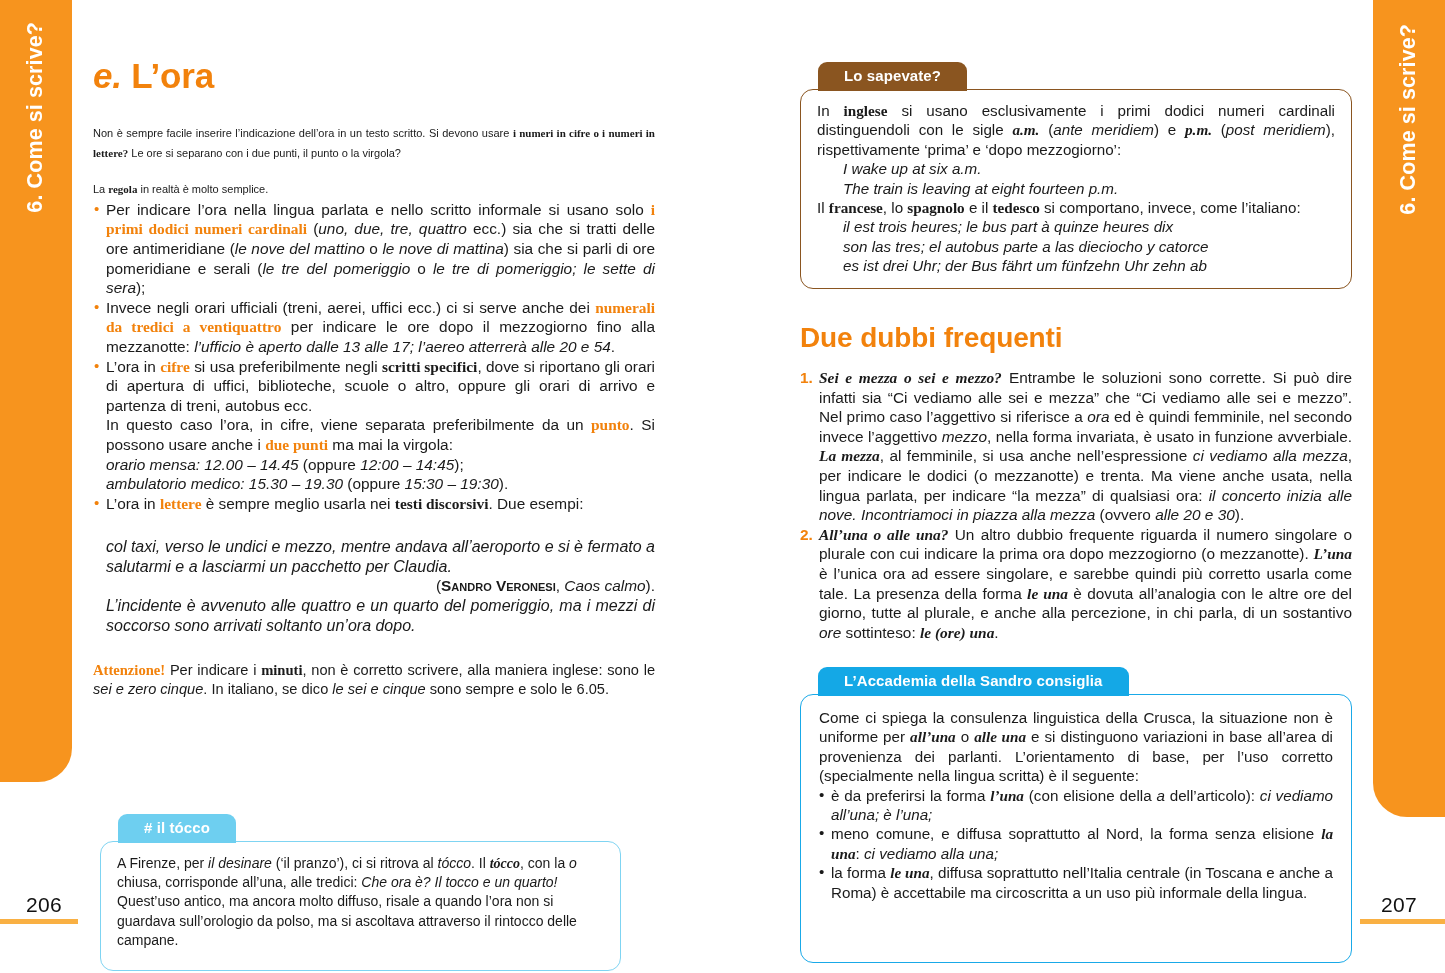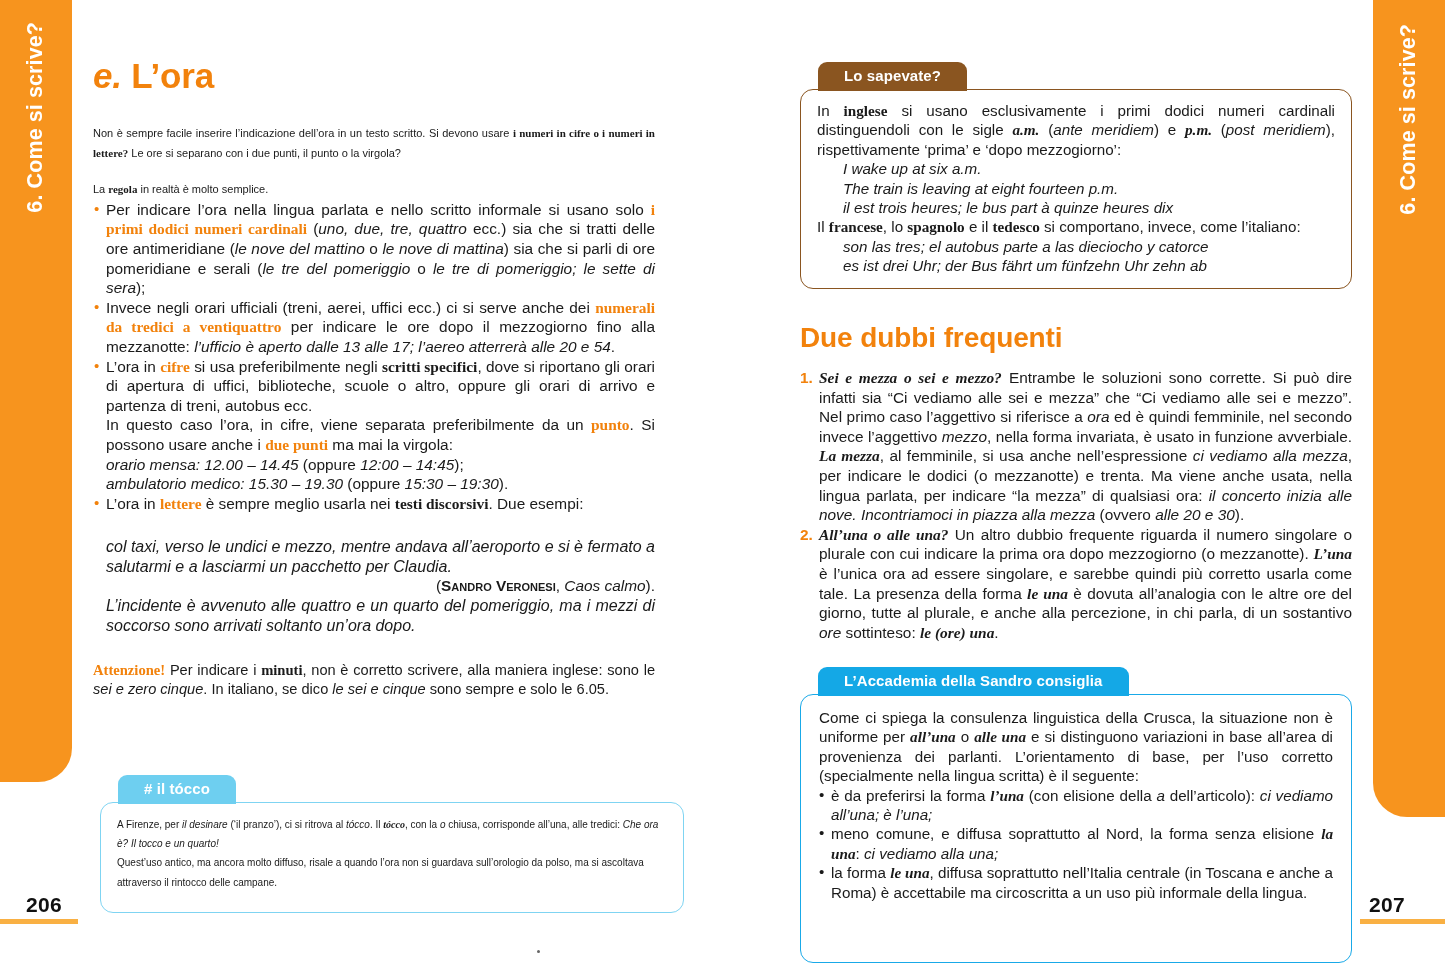--- a/index.html
+++ b/index.html
@@ -52,26 +52,26 @@
     margin-left: -13px;
   }
   .thumb-left .thumb-label { top: 40px; }
   .thumb-right .thumb-label { top: 42px; }
 
   
   .folio {
     position: absolute;
     bottom: 56px;
     font-size: 21px;
-    font-weight: bold;
+    font-weight: normal;
     color: #111;
     letter-spacing: 0.3px;
   }
   .folio-left { left: 26px; }
-  .folio-right { right: 40px; }
+  .folio-right { right: 28px; }
   .folio-rule {
     position: absolute;
     height: 5px;
     background: #f9b043;
     bottom: 49px;
   }
   .rule-left { left: 0; width: 78px; }
   .rule-right { right: 0; width: 85px; }
   .centre-dot {
     position: absolute;
@@ -201,24 +201,24 @@
     text-align: justify;
   }
 
   
   #box-sapevate { left: 800px; top: 62px; width: 552px; }
   #box-sapevate .box-tab { background: #8a5520; margin-left: 18px; }
   #box-sapevate .box-body { border-color: #8a5520; padding: 11px 16px 12px 16px; }
   #box-sapevate .ex { font-style: italic; padding-left: 26px; }
 
   
-  #box-tocco { left: 100px; top: 775px; width: 584px; }
+  #box-tocco { left: 100px; top: 814px; width: 521px; }
   #box-tocco .box-tab { background: #6ecff0; margin-left: 18px; }
   #box-tocco .box-body { border-color: #7fd4f2; padding: 12px 16px 20px 16px; }
-  #box-tocco .bp { font-size: 10px; line-height: 19.2px; text-align: left; }
+  #box-tocco .bp { font-size: 14px; line-height: 19.2px; text-align: left; }
 
   
   #box-crusca { left: 800px; top: 667px; width: 552px; }
   #box-crusca .box-tab { background: #14a8e6; margin-left: 18px; }
   #box-crusca .box-body { border-color: #19a9e8; padding: 13px 18px 60px 18px; }
 
   
   ol.dubbi {
     list-style: none;
     margin: 0;
@@ -315,22 +315,22 @@
       <div class="bp">Quest’uso antico, ma ancora molto diffuso, risale a quando l’ora non si guardava sull’orologio da polso, ma si ascoltava attraverso il rintocco delle campane.</div>
     </div>
   </div>
 
   <div class="box" id="box-sapevate">
     <div class="box-tab">Lo sapevate?</div>
     <div class="box-body">
       <div class="bp"><span>In </span><b>inglese</b><span> si usano esclusivamente i primi dodici numeri cardinali distinguendoli con le sigle </span><b><i>a.m.</i></b><span> (</span><i>ante meridiem</i><span>) e </span><b><i>p.m.</i></b><span> (</span><i>post meridiem</i><span>), rispettivamente ‘prima’ e ‘dopo mezzogiorno’:</span></div>
       <div class="bp ex">I wake up at six a.m.</div>
       <div class="bp ex">The train is leaving at eight fourteen p.m.</div>
+      <div class="bp"><span>Il </span><b>francese</b><span>, lo </span><b>spagnolo</b><span> e il </span><b>tedesco</b><span> si comportano, invece, come l’italiano:</span></div>
       <div class="bp ex">il est trois heures; le bus part à quinze heures dix</div>
-      <div class="bp"><span>Il </span><b>francese</b><span>, lo </span><b>spagnolo</b><span> e il </span><b>tedesco</b><span> si comportano, invece, come l’italiano:</span></div>
       <div class="bp ex">son las tres; el autobus parte a las dieciocho y catorce</div>
       <div class="bp ex">es ist drei Uhr; der Bus fährt um fünfzehn Uhr zehn ab</div>
     </div>
   </div>
 
   <div class="col col-right" style="top:322px;">
     <h2 class="sub-title" style="padding-top:0;">Due dubbi frequenti</h2>
 
     <ol class="dubbi">
       <li><span class="num">1.</span><b><i>Sei e mezza o sei e mezzo?</i></b><span> Entrambe le soluzioni sono corrette. Si può dire infatti sia “Ci vediamo alle sei e mezza” che “Ci vediamo alle sei e mezzo”. Nel primo caso l’aggettivo si riferisce a </span><i>ora</i><span> ed è quindi femminile, nel secondo invece l’aggettivo </span><i>mezzo</i><span>, nella forma invariata, è usato in funzione avverbiale. </span><b><i>La mezza</i></b><span>, al femminile, si usa anche nell’espressione </span><i>ci vediamo alla mezza</i><span>, per indicare le dodici (o mezzanotte) e trenta. Ma viene anche usata, nella lingua parlata, per indicare “la mezza” di qualsiasi ora: </span><i>il concerto inizia alle nove. Incontriamoci in piazza alla mezza</i><span> (ovvero </span><i>alle 20 e 30</i><span>).</span></li>

